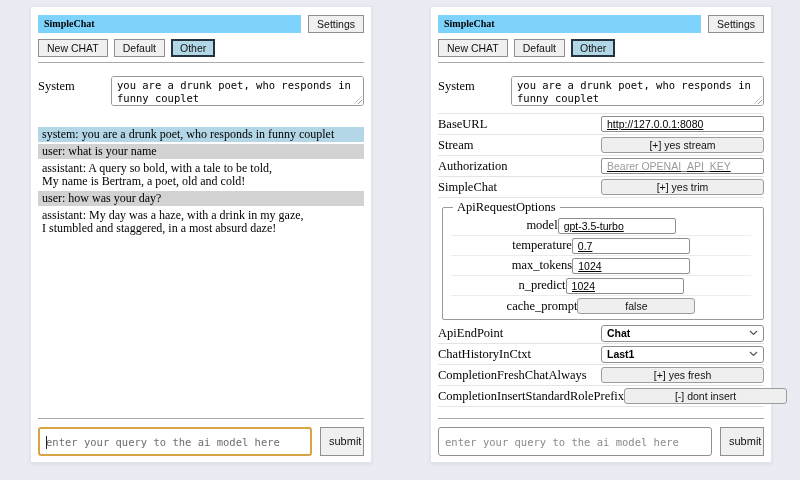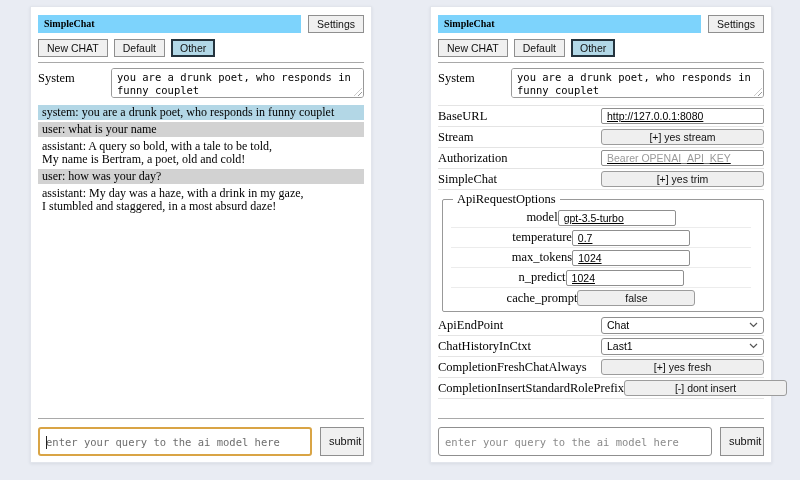--- a/index.html
+++ b/index.html
@@ -46,39 +46,39 @@
   .session-btn.selected {
     background: #b2d8e7;
     border: 2px solid #24333d;
     padding: 0 7px;
   }
   hr.sep {
     border: none; border-top: 1px solid #a9a9a9;
     margin: 5px 0 3px 0; width: 100%; flex: none;
   }
   
-  .system-row { display: flex; margin-top: 2px; flex: none; gap: 32px; }
+  .system-row { display: flex; margin-top: 10px; flex: none; gap: 32px; }
   .system-label { font-size: 12.5px; padding-top: 3px; width: 41px; flex: none; }
   .ta-wrap { flex: 1; position: relative; }
   .system-textarea {
     width: 100%; height: 30px;
     font-family: "DejaVu Sans Mono", monospace;
     font-size: 10.5px; line-height: 13px;
     border: 1px solid #999; border-radius: 3px;
     padding: 2px 5px; resize: none; outline: none;
     display: block; background: #fff; color: #000;
   }
   .grip {
     position: absolute; right: 2px; bottom: 2px;
     width: 8px; height: 8px;
     background: repeating-linear-gradient(135deg, transparent 0 2px, #9a9a9a 2px 3px);
     clip-path: polygon(100% 0, 100% 100%, 0 100%);
   }
   
-  .chat { margin-top: 7px; flex: none; }
+  .chat { margin-top: 21px; flex: none; }
   .msg {
     font-size: 12px; line-height: 13px;
     padding: 1px 4px; margin-bottom: 2px;
     white-space: pre-line;
   }
   .role-system    { background: #b3d7e6; }
   .role-user      { background: #d2d2d2; }
   .role-assistant { background: transparent; }
 
   .spacer { flex: 1; }
@@ -119,21 +119,21 @@
     width: 163px; height: 16px; flex: none;
     padding: 0; line-height: 14px; text-align: center;
     font-size: 10.5px;
     background: #efefef; border: 1px solid #9c9c9c; border-radius: 3px;
   }
   .ctrl-select {
     width: 163px; height: 17px; flex: none;
     border: 1px solid #8f8f8f; border-radius: 3px; background: #fff;
     display: flex; align-items: center; justify-content: space-between;
     font-family: "Liberation Sans", sans-serif; font-size: 10.5px;
-    padding: 0 5px; cursor: pointer;
+    padding: 0 5px; cursor: pointer; font-weight: bold;
   }
   fieldset.aro {
     border: 1px solid #999; border-radius: 2px;
     margin: 2px 0 3px 4px; padding: 1px 12px 3px 8px;
   }
   fieldset.aro legend {
     font-size: 12.5px; padding: 0 4px; margin-left: 2px;
   }
   fieldset.aro .srow { height: 20px; border-bottom: 1px solid #ececec; justify-content: center; }
   fieldset.aro .srow:last-child { border-bottom: none; }

